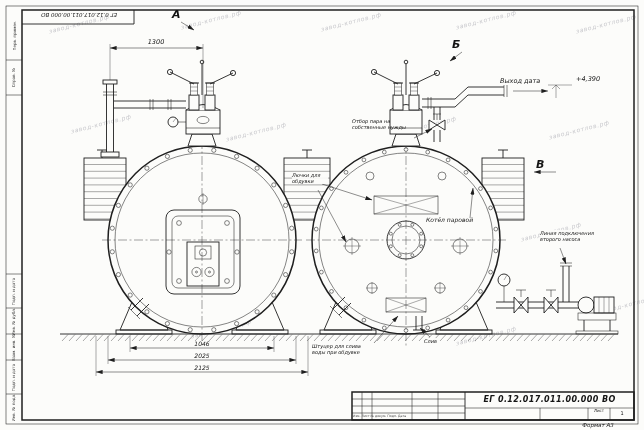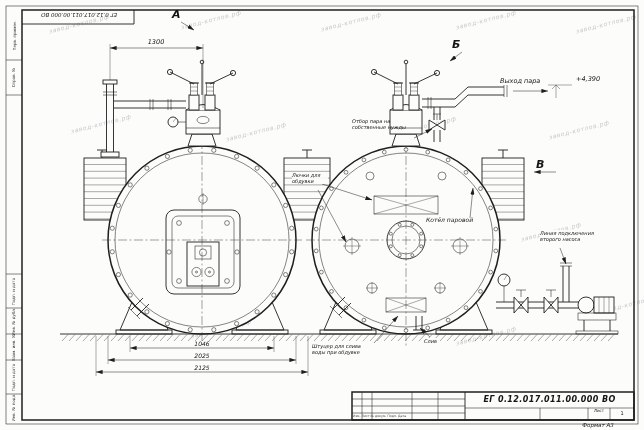--- a/index.html
+++ b/index.html
@@ -486,21 +486,21 @@
 
   <div class="lbl viewletter nw" style="left:172px;top:8px">А</div>
   <div class="lbl viewletter nw" style="left:452px;top:38px">Б</div>
   <div class="lbl viewletter nw" style="left:536px;top:158px">В</div>
 
   <div class="lbl f65 c nw" style="left:131px;top:39px;width:50px">1300</div>
   <div class="lbl f6 c nw" style="left:177px;top:340px;width:50px">1046</div>
   <div class="lbl f6 c nw" style="left:177px;top:352px;width:50px">2025</div>
   <div class="lbl f6 c nw" style="left:177px;top:364px;width:50px">2125</div>
 
-  <div class="lbl f65 nw" style="left:500px;top:78px">Выход пара</div>
+  <div class="lbl f65 nw" style="left:500px;top:78px">Выход дата</div>
   <div class="lbl f65 nw" style="left:576px;top:76px">+4,390</div>
   <div class="lbl f5" style="left:352px;top:118px;width:58px">Отбор пара на собственные нужды</div>
   <div class="lbl f5 bg" style="left:292px;top:172px;width:36px">Лючки для обдувки</div>
   <div class="lbl f6 nw" style="left:426px;top:216px">Котёл паровой</div>
   <div class="lbl f5 bg" style="left:540px;top:230px;width:58px">Линия подключения второго насоса</div>
   <div class="lbl f5 bg" style="left:312px;top:343px;width:58px">Штуцер для слива воды при обдувке</div>
   <div class="lbl f5 bg nw" style="left:424px;top:338px">Слив</div>
 
   <div class="lbl title-num c nw" style="left:466px;top:395px;width:167px">ЕГ 0.12.017.011.00.000 ВО</div>
   <div class="lbl f4 c nw" style="left:588px;top:409px;width:22px;font-style:normal">Лист</div>

